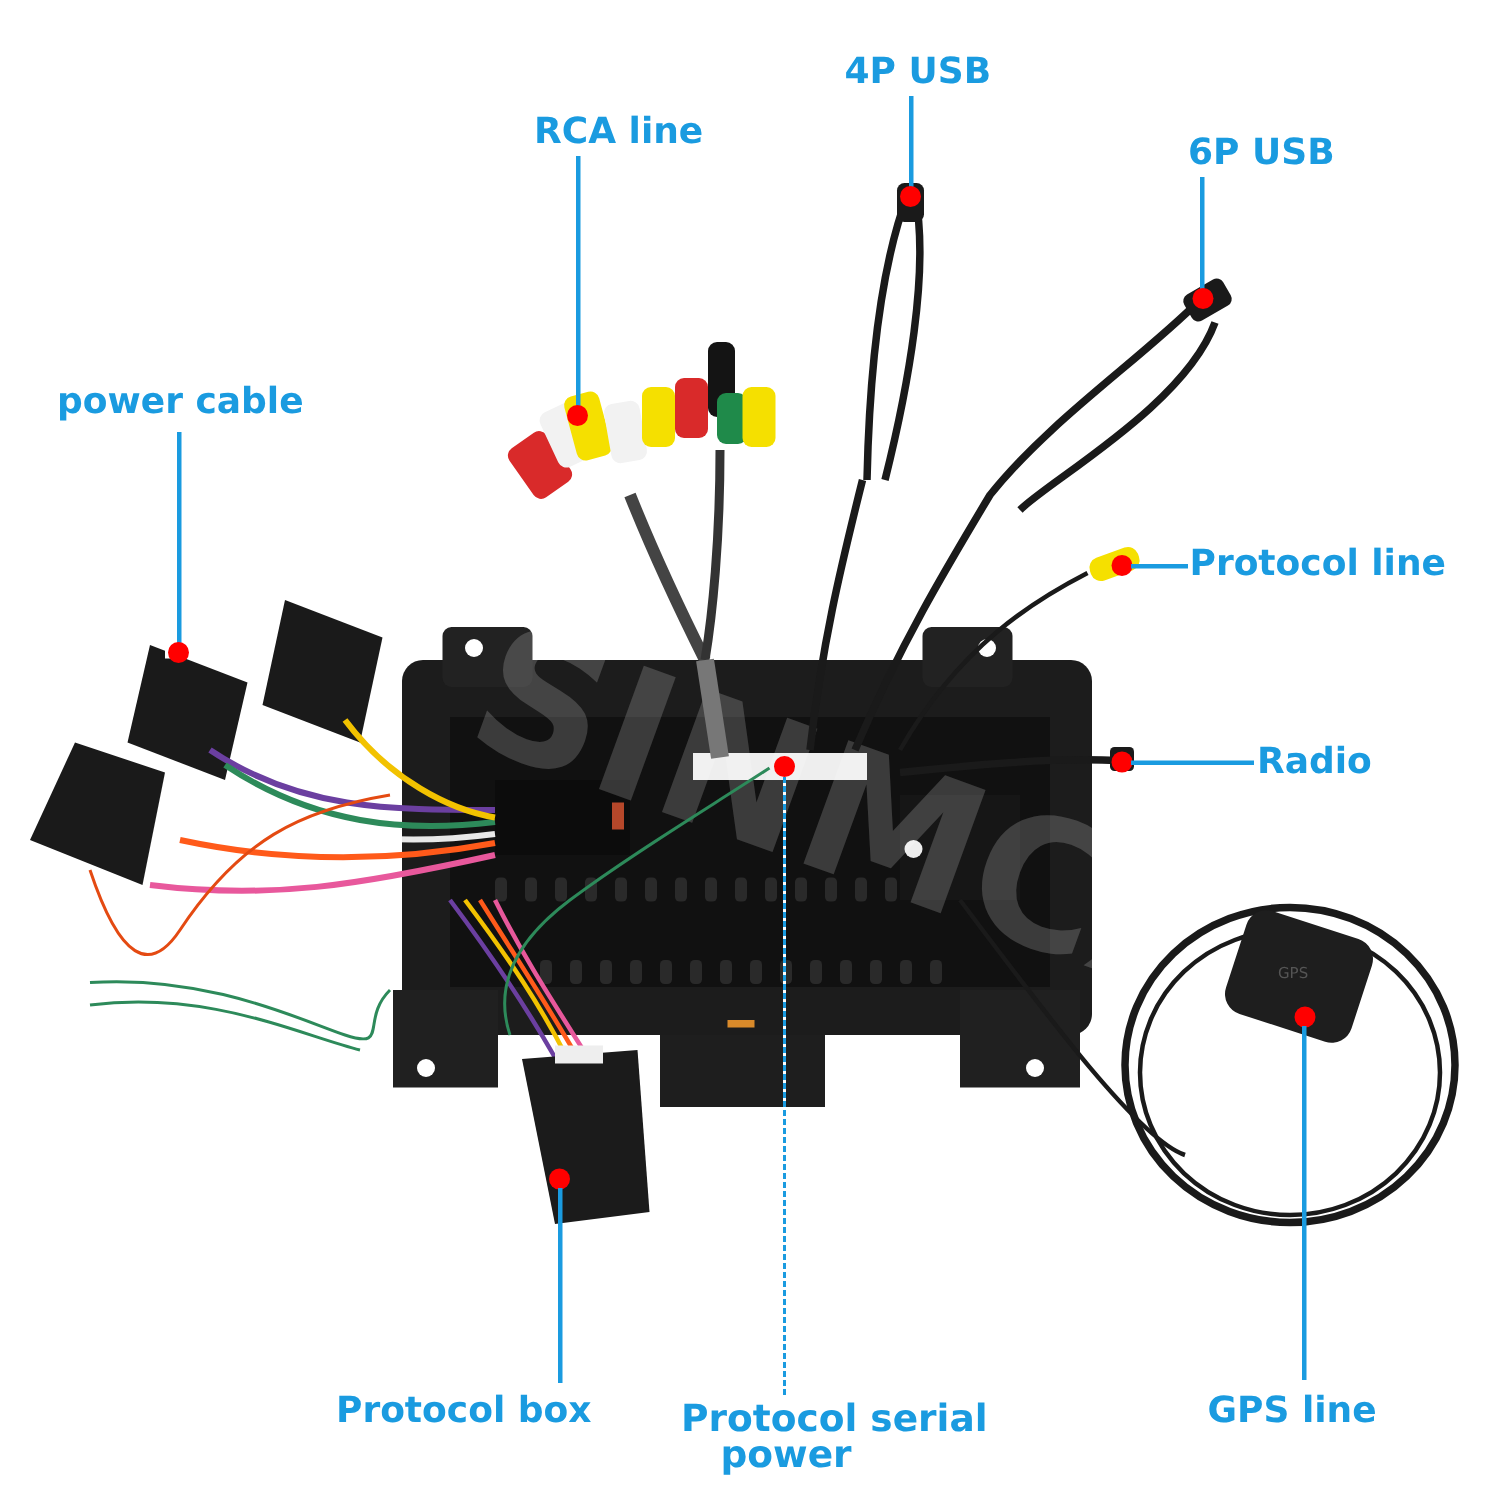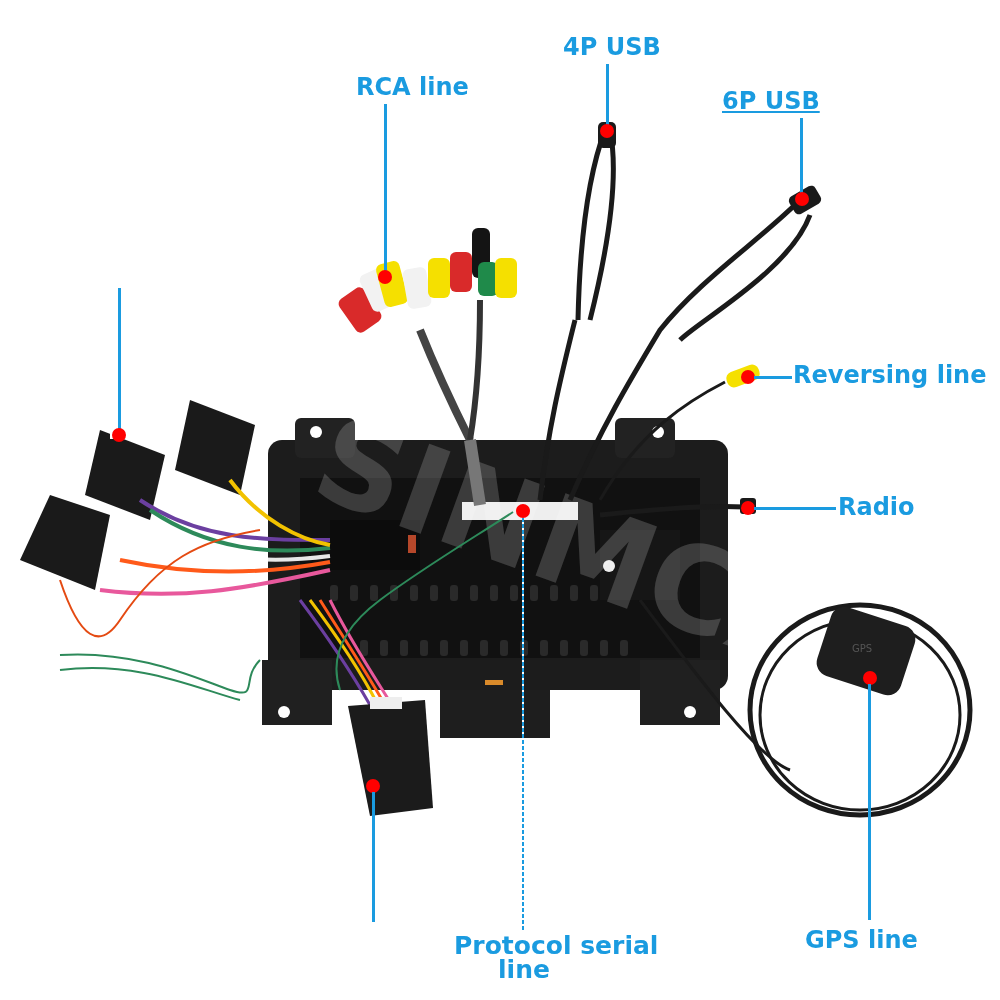--- a/index.html
+++ b/index.html
@@ -150,39 +150,41 @@
   </svg>
 
   <div class="label lbl-lg" style="left:324px;top:74px;margin-left:32px;">RCA line</div>
   <div class="leader" style="left:384px;top:104px;width:3px;height:168px;"></div>
   <div class="dot" style="left:378px;top:270px;"></div>
 
   <div class="label lbl-lg" style="left:563px;top:34px;text-align:right;">4P USB</div>
   <div class="leader" style="left:606px;top:64px;width:3px;height:64px;"></div>
   <div class="dot" style="left:600px;top:124px;"></div>
 
-  <div class="label lbl-lg" style="left:722px;top:88px;text-decoration:underline;">6P USB</div>
+  <div class="label lbl-lg" style="left:792px;top:88px;">6P USB</div>
   <div class="leader" style="left:800px;top:118px;width:3px;height:80px;"></div>
   <div class="dot" style="left:795px;top:192px;"></div>
 
+  <div class="label lbl-lg" style="left:38px;top:254px;">power cable</div>
   <div class="leader" style="left:118px;top:288px;width:3px;height:146px;"></div>
   <div class="dot" style="left:112px;top:428px;"></div>
 
   <div class="dot" style="left:741px;top:370px;"></div>
   <div class="leader" style="left:754px;top:376px;width:38px;height:3px;"></div>
-  <div class="label lbl-lg" style="left:793px;top:362px;">Reversing line</div>
+  <div class="label lbl-lg" style="left:793px;top:362px;">Protocol line</div>
 
   <div class="dot" style="left:741px;top:501px;"></div>
   <div class="leader" style="left:754px;top:507px;width:82px;height:3px;"></div>
   <div class="label lbl-lg" style="left:838px;top:494px;">Radio</div>
 
   <div class="dot" style="left:366px;top:779px;"></div>
   <div class="leader" style="left:372px;top:792px;width:3px;height:130px;"></div>
+  <div class="label lbl-lg" style="left:224px;top:927px;">Protocol box</div>
 
   <div class="dot" style="left:516px;top:504px;"></div>
   <div class="dashed" style="left:522px;top:518px;height:412px;"></div>
   <div class="label lbl-sm" style="left:454px;top:932px;width:140px;">Protocol serial</div>
-  <div class="label lbl-sm" style="left:454px;top:956px;width:140px;">line</div>
+  <div class="label lbl-sm" style="left:454px;top:956px;width:140px;">power</div>
 
   <div class="dot" style="left:863px;top:671px;"></div>
   <div class="leader" style="left:868px;top:684px;width:3px;height:236px;"></div>
   <div class="label lbl-lg" style="left:805px;top:927px;">GPS line</div>
 </div>
 
 </body></html>

